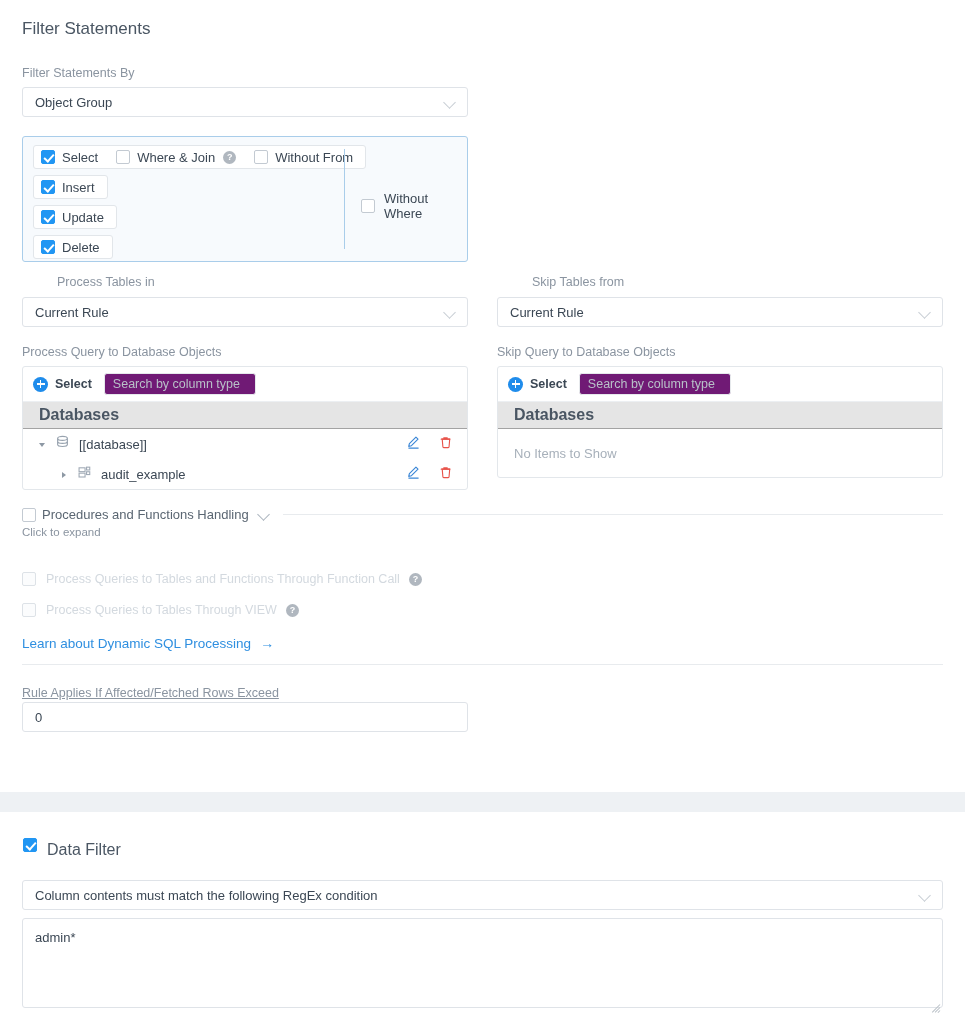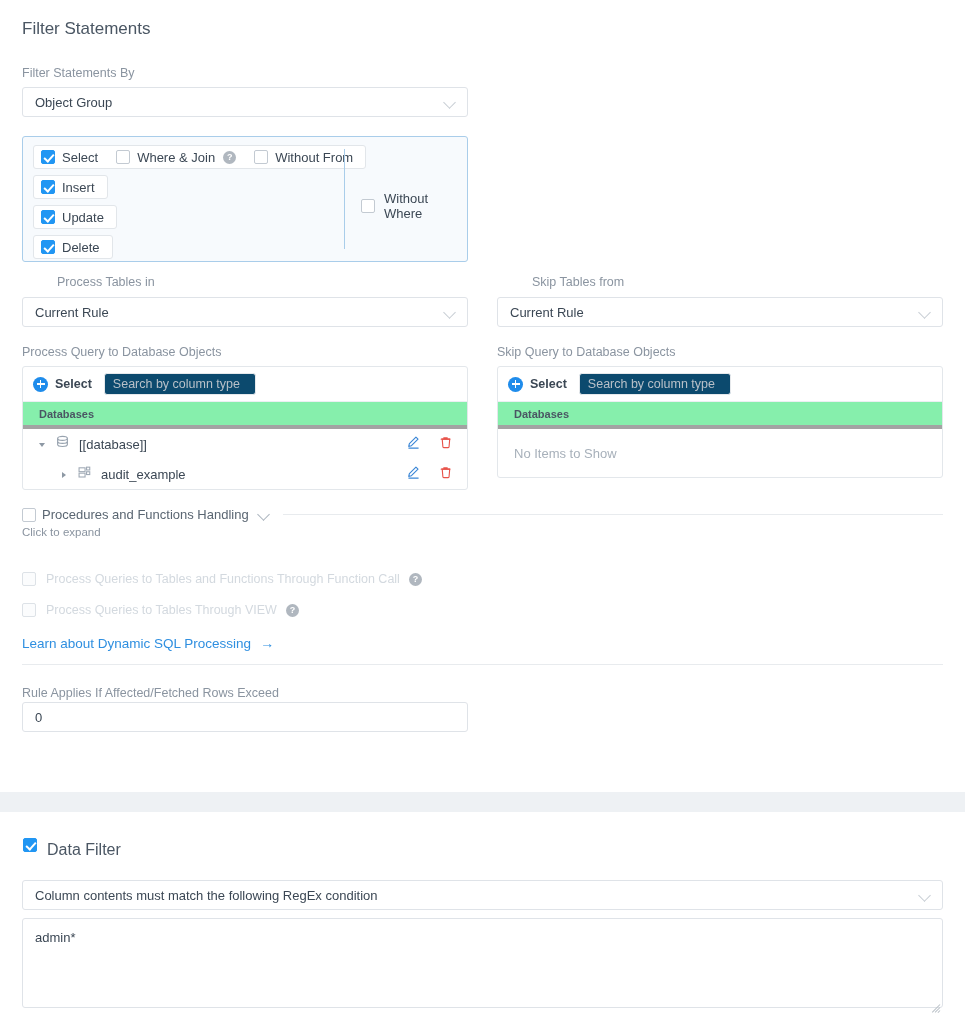--- a/index.html
+++ b/index.html
@@ -130,31 +130,31 @@
   }
   .plus-ic::before { left: 3.5px; top: 6.8px; width: 8px; height: 1.6px; }
   .plus-ic::after { left: 6.7px; top: 3.6px; width: 1.6px; height: 8px; }
   .sel-word {
     margin-left: 7px; font-weight: 700; font-size: 12.5px; color: #3b4754;
   }
   .srch {
     margin-left: 12px; flex: 0 0 auto;
     width: 152px; height: 22px;
     border: 1px solid #e6e9ec; border-radius: 3px;
-    background: #0c4a6e; color: #b4bcc5; font-size: 12.5px;
+    background: #701a75; color: #b4bcc5; font-size: 12.5px;
     padding: 0 8px; line-height: 20px;
     font-family: "Liberation Sans", sans-serif;
   }
   .srch::placeholder { color: #b8c0c8; }
 
   .db-head {
-    height: 27px; background: #86efac;
-    border-bottom: 4px solid #a3a3a3;
+    height: 27px; background: #e5e5e5;
+    border-bottom: 1px solid #a3a3a3;
     display: flex; align-items: center; padding: 0 16px;
-    font-weight: 700; font-size: 11px; color: #4a5663;
+    font-weight: 700; font-size: 16px; color: #4a5663;
   }
   .tree-row {
     height: 30px; display: flex; align-items: center;
     padding: 0 10px 0 16px; position: relative;
   }
   .tri {
     width: 10px; flex: 0 0 auto; position: relative; height: 10px;
   }
   .tri::before {
     content: ""; position: absolute; left: 1px; top: 3px;
@@ -220,21 +220,21 @@
     color: #2f8fe0; font-size: 13.5px; display: flex; align-items: center;
     text-decoration: none;
   }
   .learn .arw { margin-left: 9px; font-size: 14px; }
 
   .hr-full {
     position: absolute; left: 22px; top: 664px;
     width: 921px; height: 1px; background: #e8ebee;
   }
 
-  .rows-label { position: absolute; left: 22px; top: 686px; }
+  .rows-label { position: absolute; left: 22px; top: 686px; text-decoration: underline; }
   .rows-input {
     position: absolute; left: 22px; top: 702px;
     width: 446px; height: 30px;
     border: 1px solid #dfe3e8; border-radius: 3px;
     background: #fff; padding: 0 12px;
     font-size: 13px; color: #3b4754;
     font-family: "Liberation Sans", sans-serif;
   }
 
   

